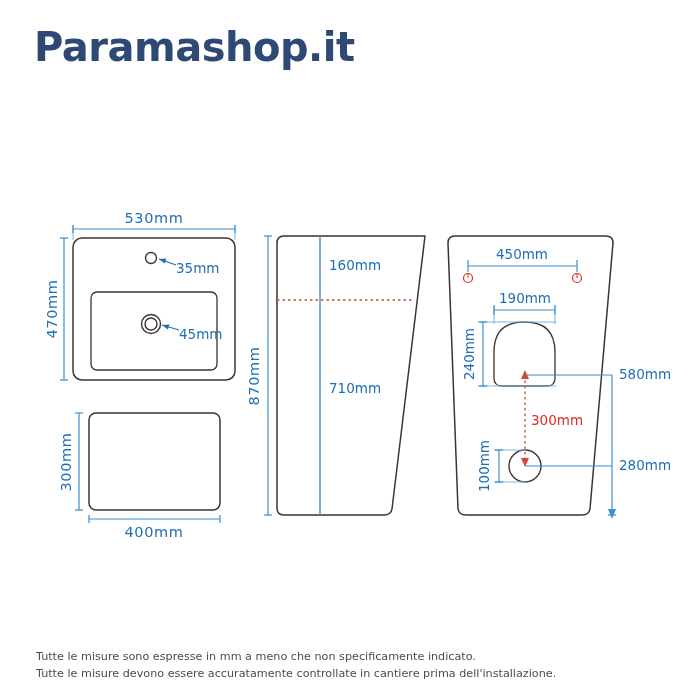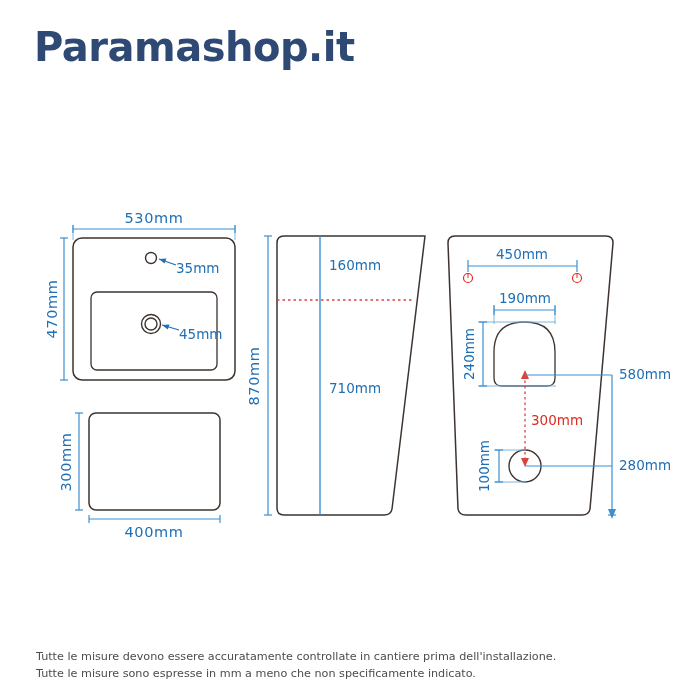--- a/index.html
+++ b/index.html
@@ -265,17 +265,17 @@
 
       <g>
         <path class="dimline" d="M525 466 L612 466"></path>
       </g>
       <text class="dim" x="619" y="470">280mm</text>
     </g>
 
   </svg>
 
   <div class="footer">
+    <div class="footer-line">Tutte le misure sono espresse in mm a meno che non specificamente indicato.</div>
     <div class="footer-line">Tutte le misure devono essere accuratamente controllate in cantiere prima dell'installazione.</div>
-    <div class="footer-line">Tutte le misure sono espresse in mm a meno che non specificamente indicato.</div>
   </div>
 
 </div>
 
 </body></html>

